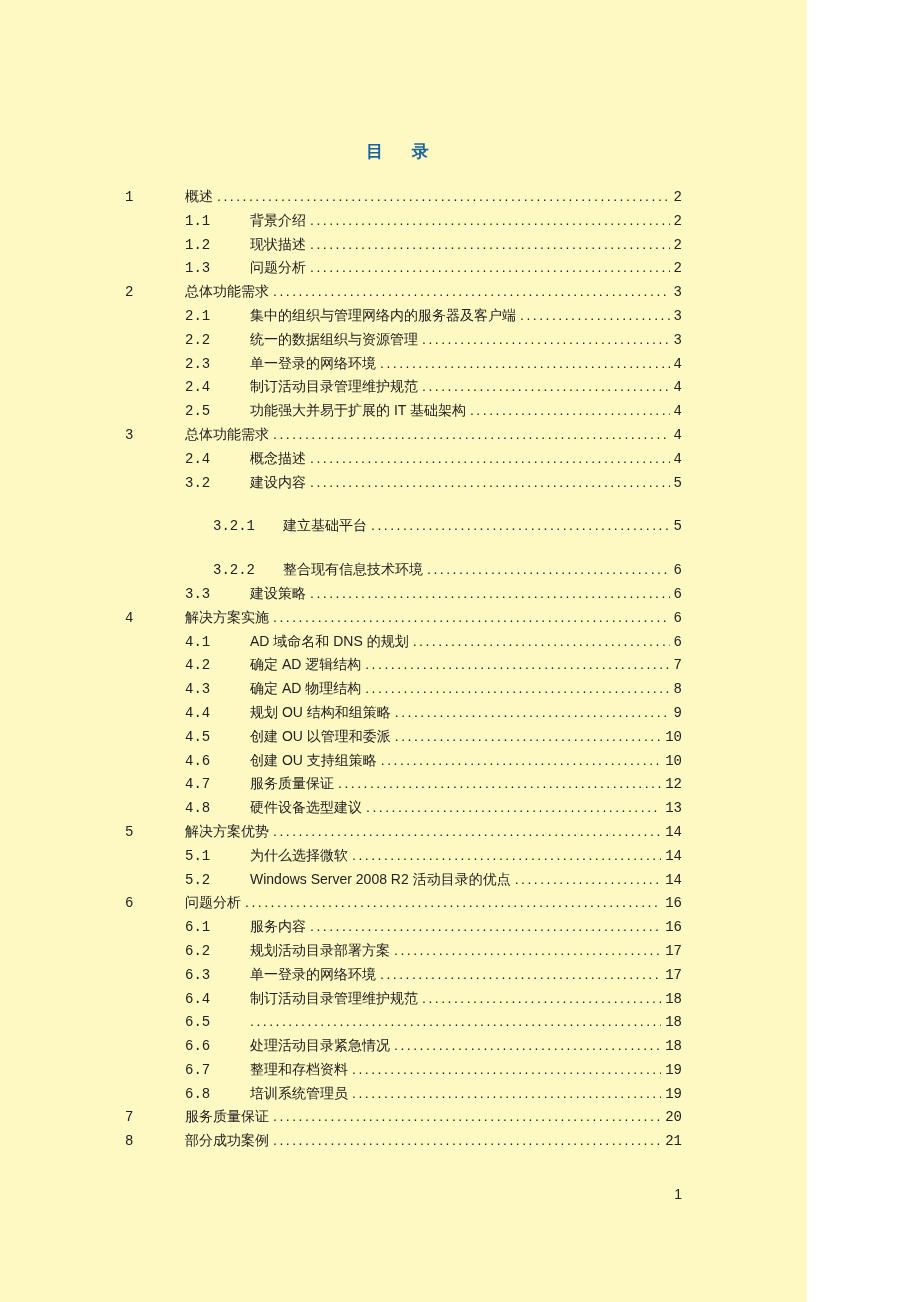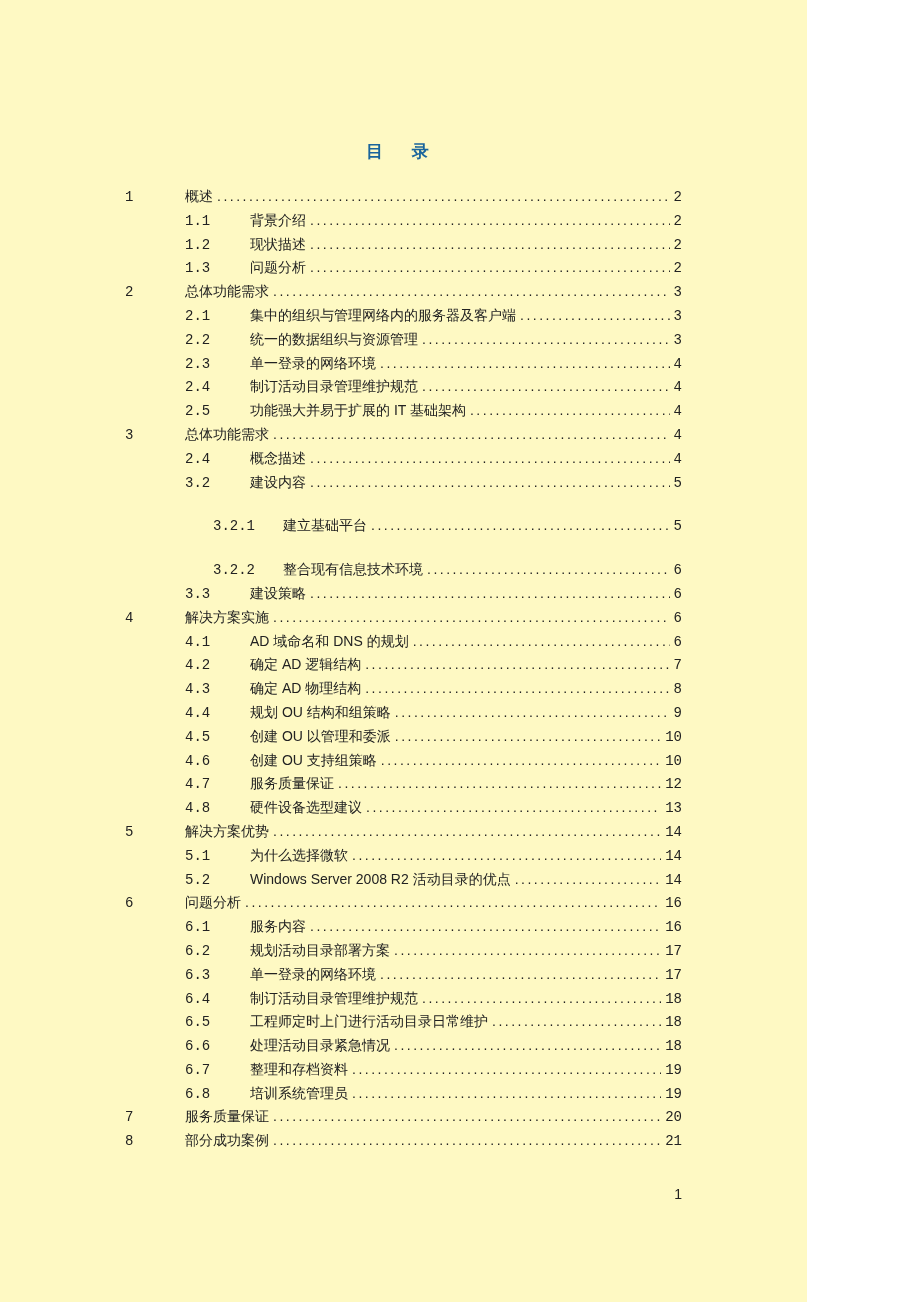--- a/index.html
+++ b/index.html
@@ -269,21 +269,20 @@
           <span class="col-page mono">17</span>
         </div>
         <div class="toc-row indent-1">
           <span class="inner-num">6.4</span>
           <span class="col-label">制订活动目录管理维护规范</span>
           <span class="g-dots">........................................................................................................................................................................................................</span>
           <span class="col-page mono">18</span>
         </div>
         <div class="toc-row indent-1">
           <span class="inner-num">6.5</span>
-          <span class="col-label">工程师定时上门进行活动目录日常维护</span>
           <span class="g-dots">........................................................................................................................................................................................................</span>
           <span class="col-page mono">18</span>
         </div>
         <div class="toc-row indent-1">
           <span class="inner-num">6.6</span>
           <span class="col-label">处理活动目录紧急情况</span>
           <span class="g-dots">........................................................................................................................................................................................................</span>
           <span class="col-page mono">18</span>
         </div>
         <div class="toc-row indent-1">

